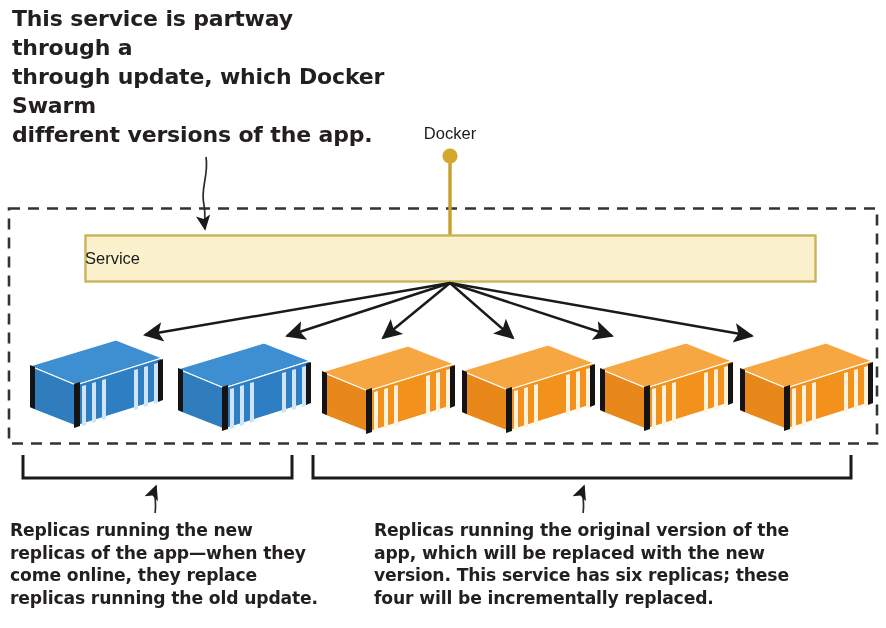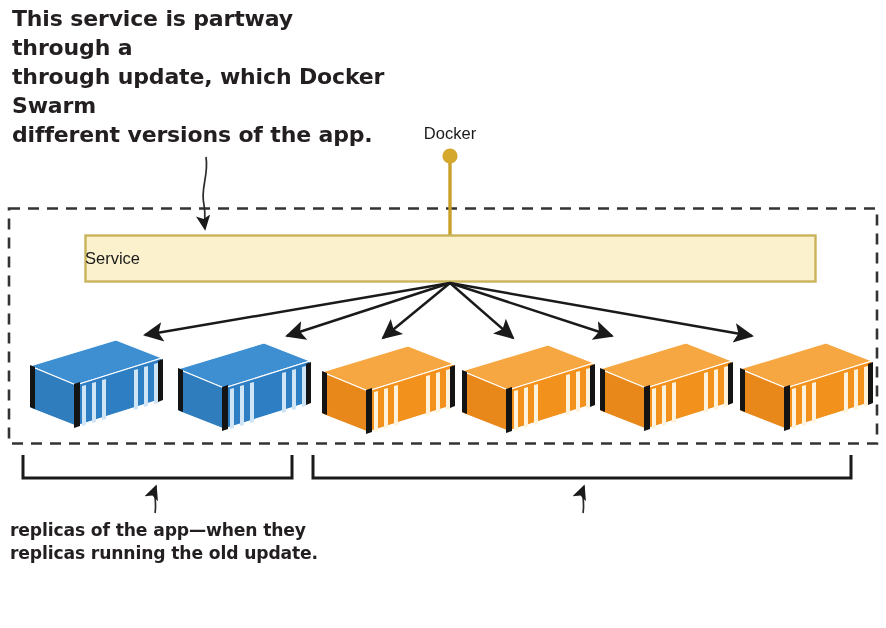--- a/index.html
+++ b/index.html
@@ -222,18 +222,26 @@
 
   <div id="service-label">Service</div>
 
   <div class="callout" id="callout-top">
     <p>This service is partway through a</p>
     <p>through update, which Docker Swarm</p>
     <p>different versions of the app.</p>
   </div>
 
   <div class="callout" id="callout-left">
+    <p>Replicas running the new</p>
     <p>replicas of the app—when they</p>
+    <p>come online, they replace</p>
     <p>replicas running the old update.</p>
   </div>
 
+  <div class="callout" id="callout-right">
+    <p>Replicas running the original version of the</p>
+    <p>app, which will be replaced with the new</p>
+    <p>version. This service has six replicas; these</p>
+    <p>four will be incrementally replaced.</p>
+  </div>
 
 </div>
 
 </body></html>

